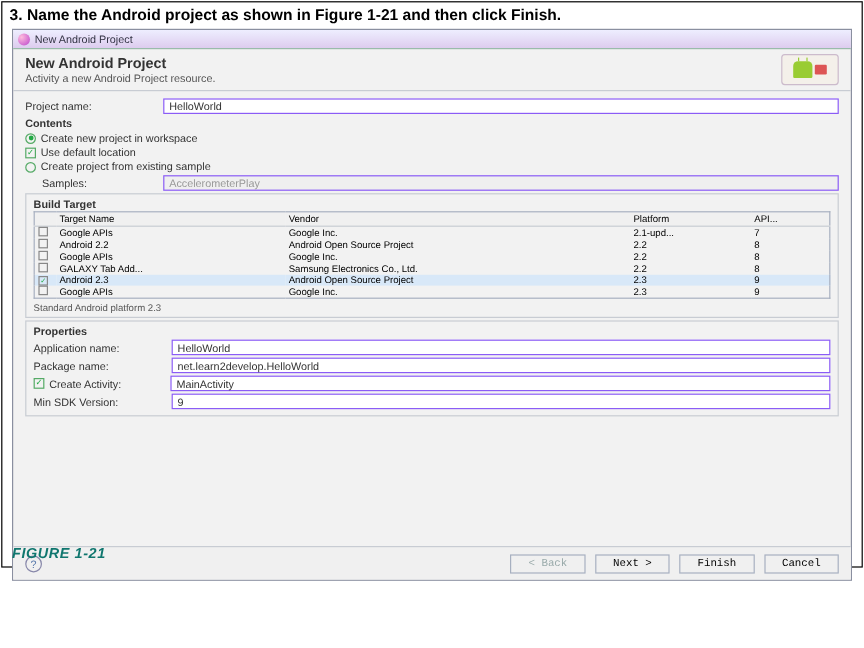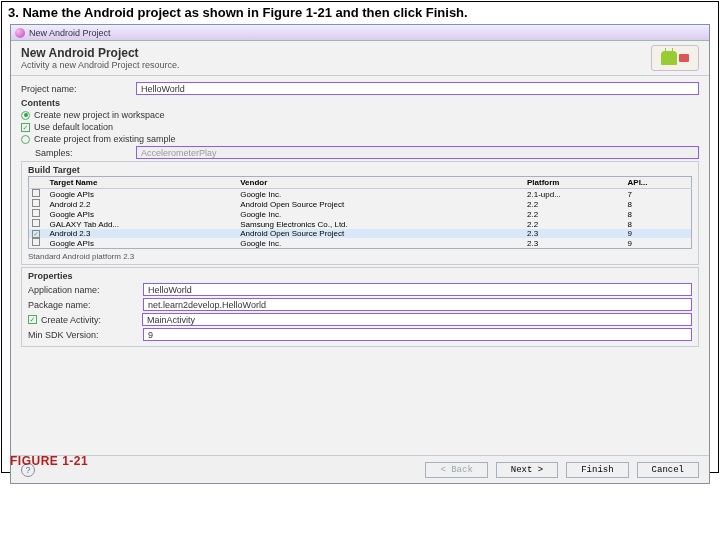--- a/index.html
+++ b/index.html
@@ -36,35 +36,35 @@
 
   .radio, .chk { width: 9px; height: 9px; border: 1px solid #5a6; margin-right: 4px; display: inline-flex; align-items: center; justify-content: center; }
   .radio { border-radius: 50%; }
   .radio.sel::after { content: ""; width: 4px; height: 4px; background: #2a4; border-radius: 50%; }
   .chk.sel::after { content: "✓"; font-size: 7px; color: #2a4; line-height: 1; }
 
   .btn-sm { border: 1px solid #a7b0c0; background: #f0f0f0; font-size: 8px; padding: 1px 6px; margin-left: 4px; filter: blur(.4px); }
 
   .gbox { border: 1px solid #c8ccd3; padding: 3px 6px 3px; margin: 2px 0; }
   .tbl { width: 100%; border: 1px solid #a7b0c0; border-collapse: collapse; font-size: 8px; filter: blur(.3px); }
-  .tbl th { background: #f0f0f0; text-align: left; padding: 1px 3px; font-weight: 700; border-bottom: 1px solid #c8ccd3; }
+  .tbl th { background: #f0f0f0; text-align: left; padding: 1px 3px; font-weight: 400; border-bottom: 1px solid #c8ccd3; }
   .tbl td { padding: 0 3px; }
   .tbl .c0 { width: 18px; }
   .tbl tr.sel td { background: #d8e8f8; margin-left: 24px; }
   .tiny-chk { width: 8px; height: 8px; border: 1px solid #888; display: inline-flex; align-items: center; justify-content: center; font-size: 6px; color: #2a4; }
 
   .subnote { font-size: 8px; color: #555; margin: 3px 0 0; filter: blur(.5px); }
 
   .footer { position: absolute; bottom: 0; left: 0; right: 0; border-top: 1px solid #c8ccd3; height: 28px; display: flex; align-items: center; padding: 0 10px; gap: 8px; background: #f0f0f0; }
   .help { width: 14px; height: 14px; border: 1px solid #88a; border-radius: 50%; color: #57a; font-size: 9px; display: inline-flex; align-items: center; justify-content: center; }
   .spacer { flex: 1; }
   .dbtn { border: 1px solid #a7b0c0; background: #f0f0f0; font-size: 9px; padding: 2px 14px; filter: blur(.4px); font-family: Liberation Mono, monospace; }
   .dbtn.dis { color: #9aa; }
 
-  .fig-caption { color: #b91c1c; font-weight: 700; font-size: 12px; position: absolute; bottom: 4px; left: 8px; letter-spacing: .5px; filter: blur(.4px); }
+  .fig-caption { color: #0f766e; font-weight: 700; font-size: 12px; position: absolute; bottom: 4px; left: 8px; letter-spacing: .5px; filter: blur(.4px); font-style: italic; }
 </style>
 </head>
 <body>
 
 <div class="page-border">
   <div class="instruction">3. Name the Android project as shown in Figure 1-21 and then click Finish.</div>
 
   <div class="screenshot">
     <div class="win">
       <div class="titlebar">

